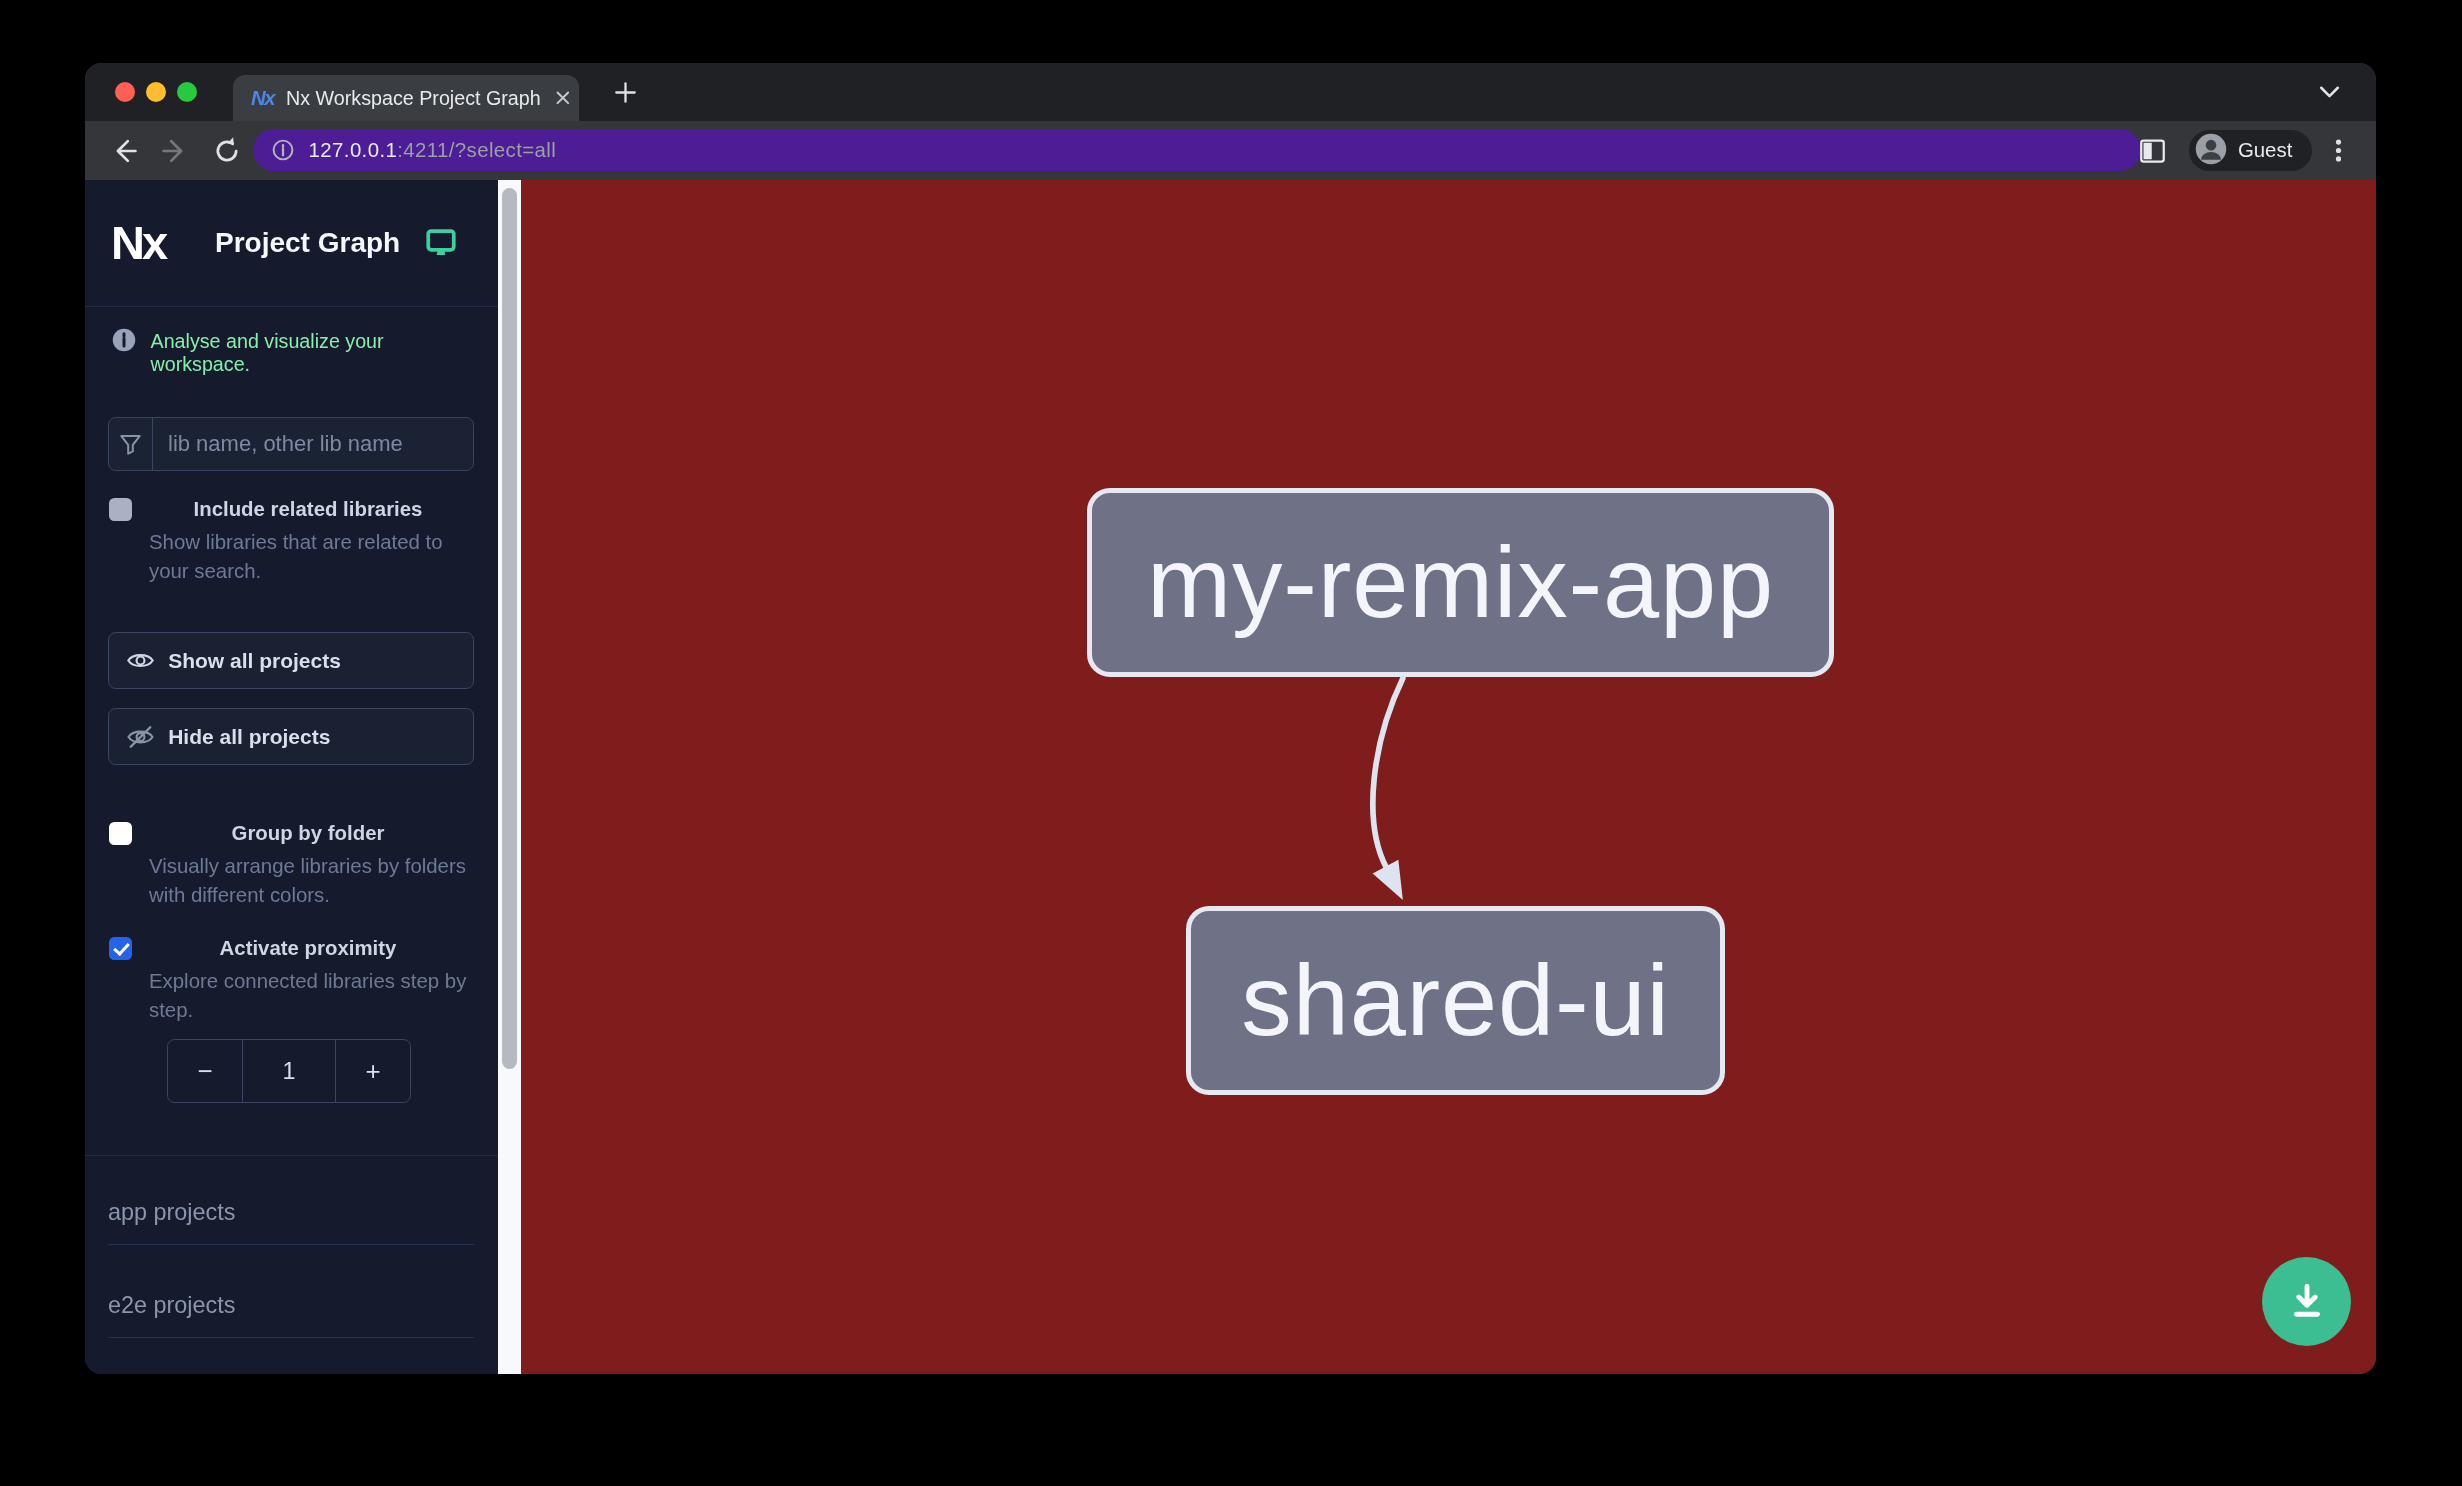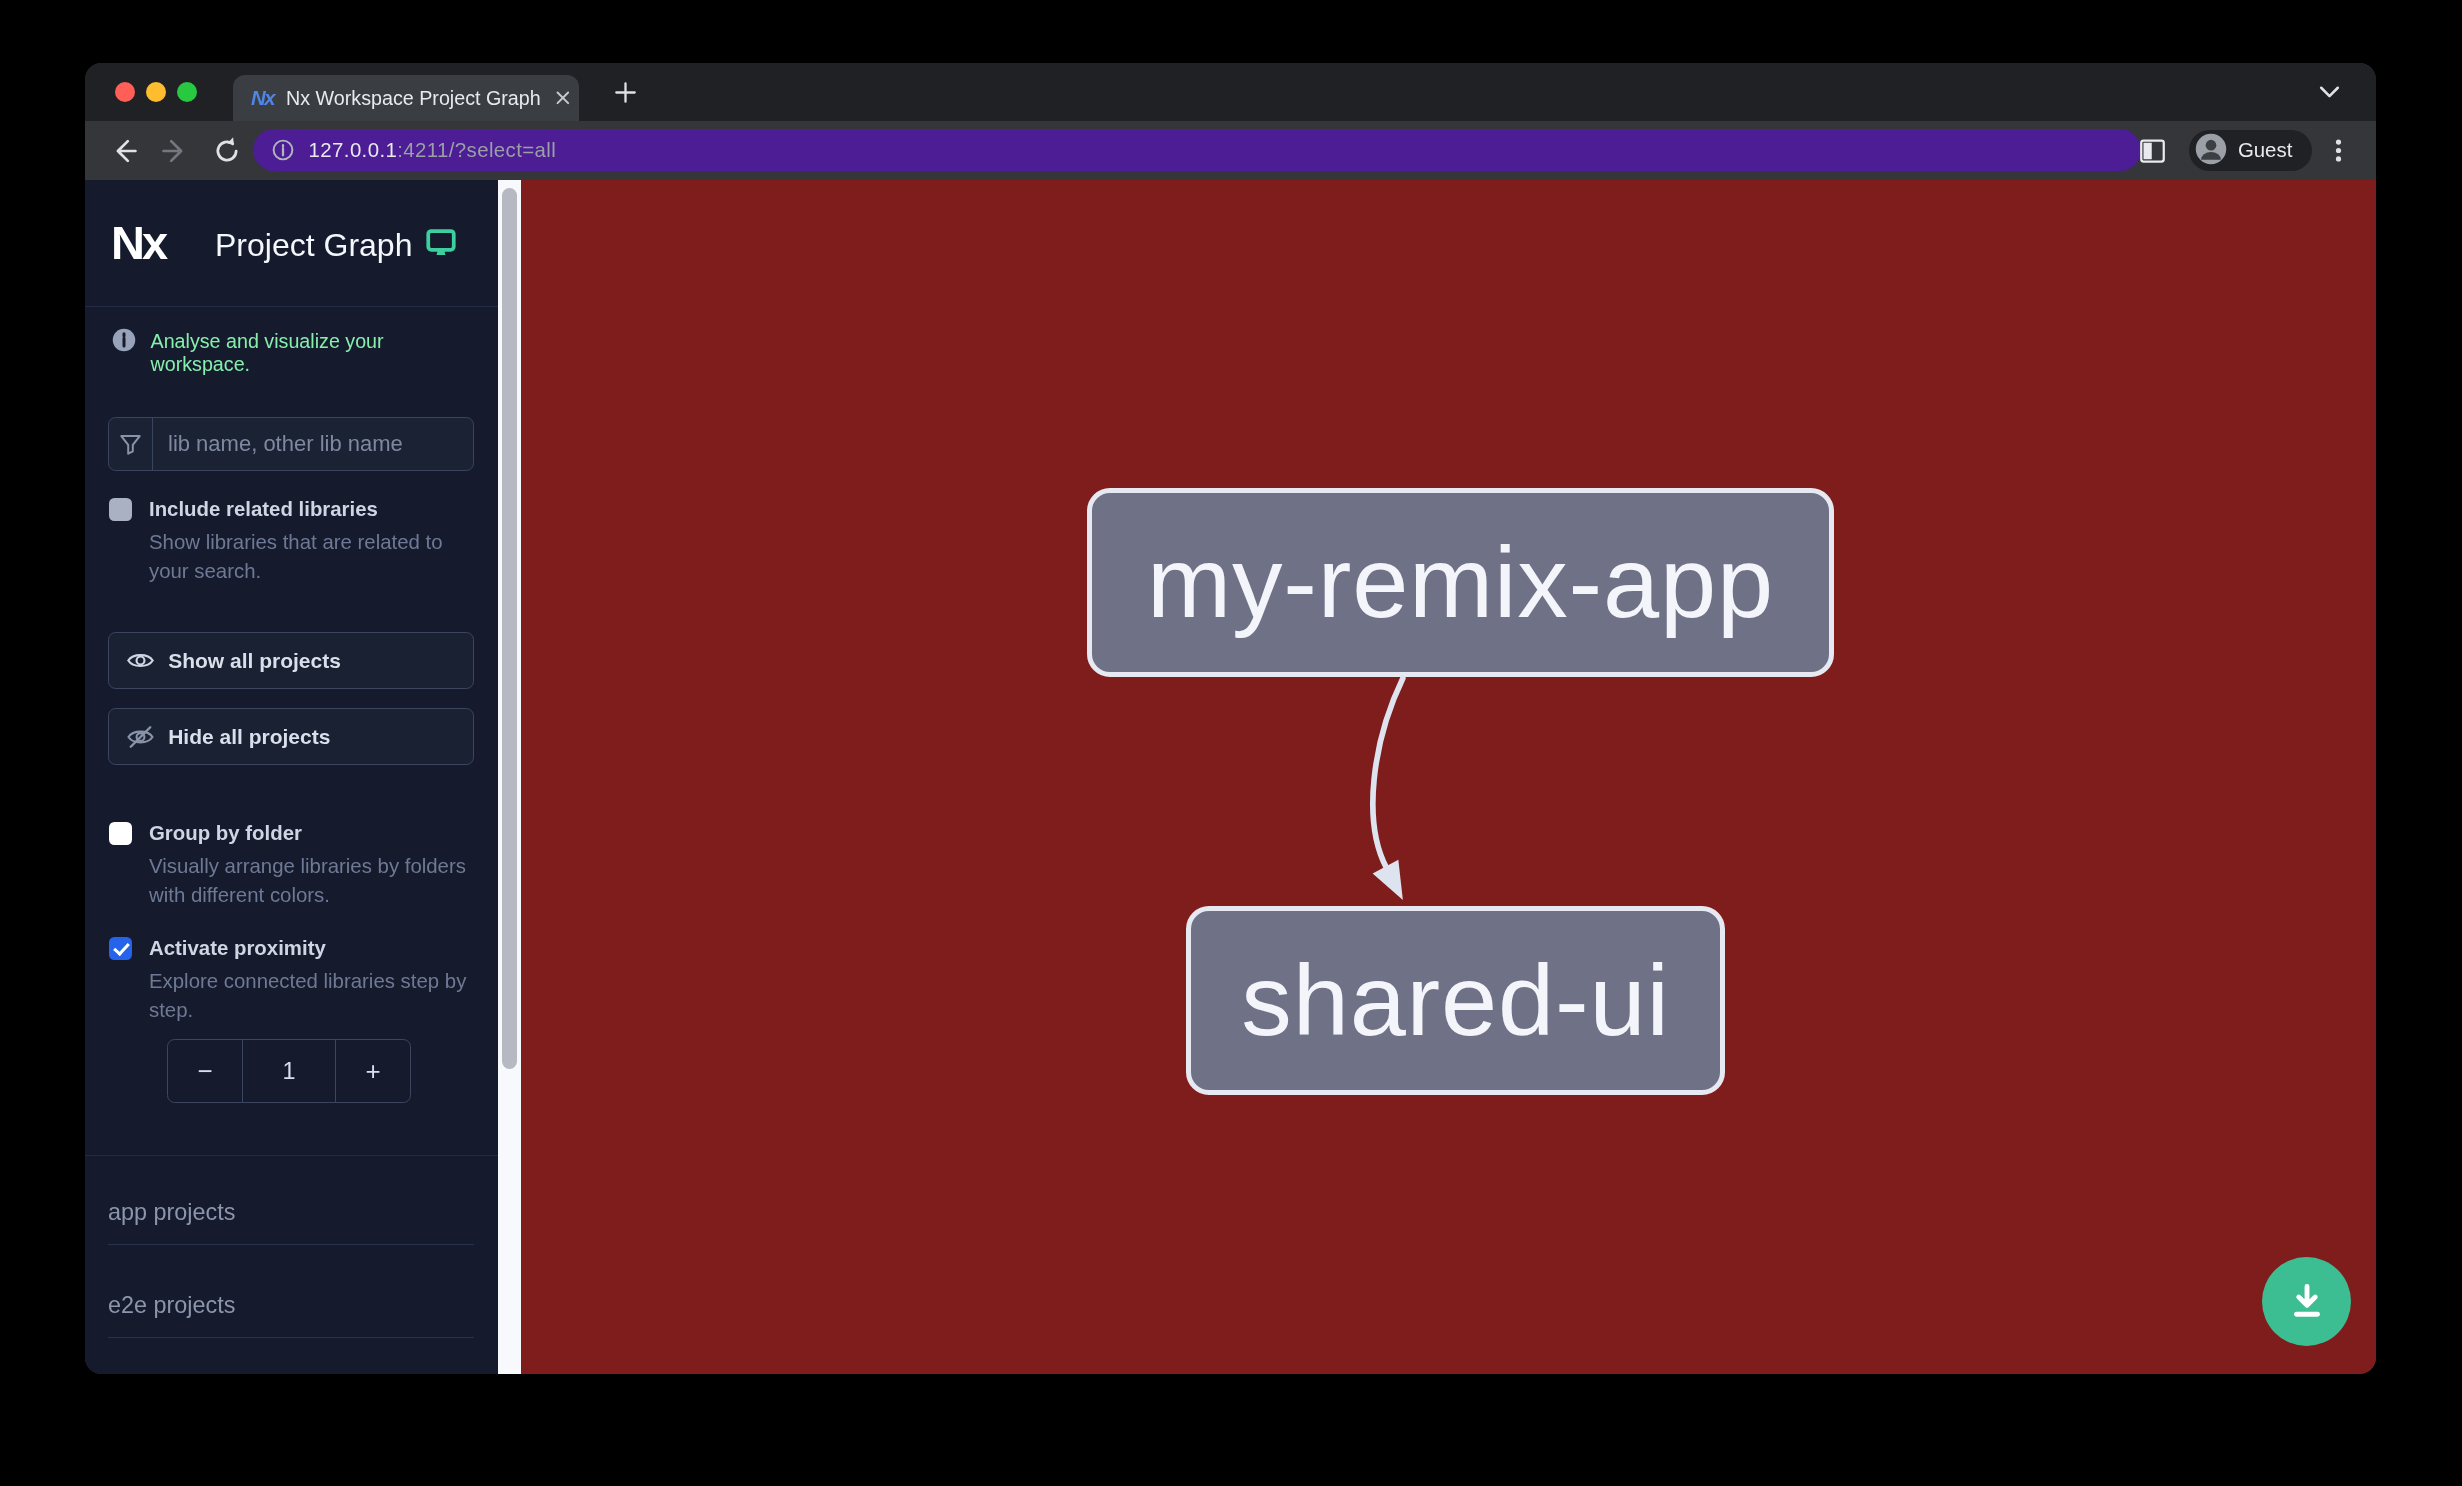--- a/index.html
+++ b/index.html
@@ -30,41 +30,41 @@
   .guest-label { font-size:20.4px; color:#e8eaed; }
 
   
   .sidebar { position:absolute; left:0; top:117px; width:413px; height:1194px; background:#151a2c; }
   .vtrack  { position:absolute; left:413px; top:117px; width:23px; height:1194px; background:#f7f9fc; }
   .vthumb  { position:absolute; left:3.8px; top:7.6px; width:15px; height:881px; border-radius:7.6px; background:#b6b9c2; }
   .canvas  { position:absolute; left:436px; top:117px; width:1856px; height:1194px; background:#7f1d1d; }
 
   
   .nx-logo { position:absolute; left:26px; top:35px; font-weight:900; font-size:47px; color:#fff; letter-spacing:-3px; }
-  .app-title { position:absolute; left:130px; top:47px; font-size:32px; font-weight:400; color:#f4f7fb; }
+  .app-title { position:absolute; left:130px; top:47px; font-size:28px; font-weight:700; color:#f4f7fb; }
   .hdr-divider { position:absolute; left:0; top:126px; width:100%; height:0.8px; background:#222c46; }
   .tagline { position:absolute; left:26.5px; top:148px; display:flex; gap:15px; align-items:flex-start; width:363px; }
   .tagline-text { font-size:19.7px; color:#86efac; padding-top:1.5px; }
 
   .filter { position:absolute; left:23px; top:237px; width:366px; height:54px; background:#1b2234;
             border:0.8px solid #39445f; border-radius:7.6px; display:flex; align-items:center; }
   .funnel-cell { width:44px; height:100%; display:flex; align-items:center; justify-content:center;
                  border-right:0.8px solid #39445f; flex:0 0 auto; }
   .filter input { flex:1; height:100%; background:transparent; border:0; outline:none; padding:0 15px;
                   font-size:22px; color:#cdd5e4; font-family:"Liberation Sans", sans-serif; }
   .filter input::placeholder { color:#7e89a1; }
 
   .cb-row { position:absolute; left:24px; width:365px; display:flex; gap:16.6px; }
   .cb { width:23.4px; height:23.4px; border-radius:5.3px; flex:0 0 auto; margin-top:1.5px; position:relative; }
   .cb.disabled { background:#a9b1c2; }
   .cb.unchecked { background:#ffffff; }
   .cb.checked { background:#2563eb; }
   .cb.checked::after { content:""; position:absolute; left:7.6px; top:3px; width:6px; height:12px;
                        border:solid #fff; border-width:0 3px 3px 0; transform:rotate(42deg); }
-  .cb-label { font-size:20.4px; font-weight:600; color:#cfd6e3; line-height:27px; }
+  .cb-label { font-size:20.4px; font-weight:600; color:#cfd6e3; line-height:27px;text-align:center; }
   .cb-desc  { font-size:20.4px; color:#6e7a95; line-height:29.5px; margin-top:4.5px; max-width:318px; }
 
   .side-btn { position:absolute; left:23px; width:366px; height:57px; background:#1a2132;
               border:0.8px solid #3c4661; border-radius:7.6px; display:flex; align-items:center;
               gap:13.6px; padding:0 16.6px; cursor:pointer; }
   .side-btn span { font-size:21px; font-weight:600; color:#d9dfeb; }
 
   .stepper { position:absolute; left:82px; top:859px; width:244px; height:64px;
              border:0.8px solid #3c4661; border-radius:7.6px; display:flex; overflow:hidden; }
   .step-cell { display:flex; align-items:center; justify-content:center; color:#d9dfeb; font-size:26px; }

